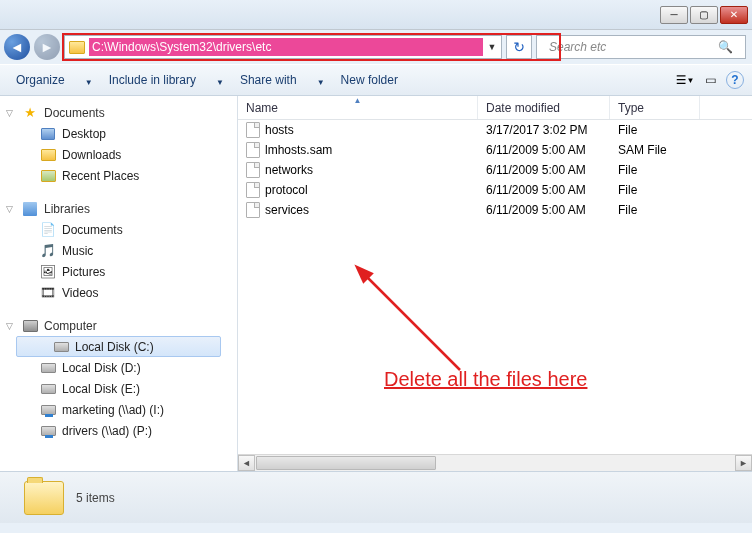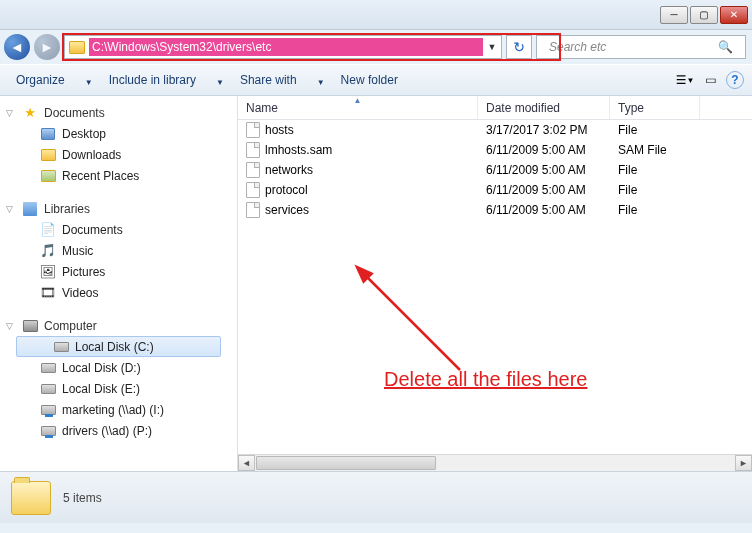--- a/index.html
+++ b/index.html
@@ -55,21 +55,21 @@
 .colhead .sortarr { position: absolute; top: 0px; left: 50%; transform: translateX(-50%); font-size: 8px; color: #5080c0; }
 .row { display: flex; height: 20px; align-items: center; }
 .row .cell { padding-left: 8px; font-size: 12px; display: flex; align-items: center; gap: 5px; }
 .fileico { width: 14px; height: 16px; background: #fff; border: 1px solid #b0b0b0; border-radius: 1px; position: relative; }
 .fileico::after { content: ""; position: absolute; top: 0; right: 0; width: 4px; height: 4px; background: #f0f0f0; border-left: 1px solid #b0b0b0; border-bottom: 1px solid #b0b0b0; }
 .col-name { width: 240px; }
 .col-date { width: 132px; }
 .col-type { width: 90px; }
 
 
-.statusbar { height: 52px; background: linear-gradient(#f0f4f8,#e0e8f0); border-top: 1px solid #c8d4e0; display: flex; align-items: center; padding-left: 11px; gap: 12px; }
+.statusbar { height: 52px; background: linear-gradient(#f0f4f8,#e0e8f0); border-top: 1px solid #c8d4e0; display: flex; align-items: center; padding-left: 24px; gap: 12px; }
 .bigfolder { width: 40px; height: 34px; background: linear-gradient(#fff3c4,#f5d060); border-radius: 3px; border: 1px solid #d8b030; position: relative; }
 .bigfolder::before { content: ""; position: absolute; top: -5px; left: 2px; width: 14px; height: 5px; background: #f5d878; border-radius: 2px 2px 0 0; border: 1px solid #d8b030; border-bottom: none; }
 .statustext { color: #444; }
 
 
 .annotation { position: absolute; left: 350px; top: 260px; pointer-events: none; }
 .anntext { position: absolute; left: 384px; top: 368px; color: #e02020; font-size: 20px; font-family: Arial; pointer-events: none; white-space: nowrap; text-decoration: underline; }
 
 
 .hscroll { position: absolute; bottom: 0; left: 0; right: 0; height: 17px; background: #f0f0f0; border-top: 1px solid #d8d8d8; display: flex; }

